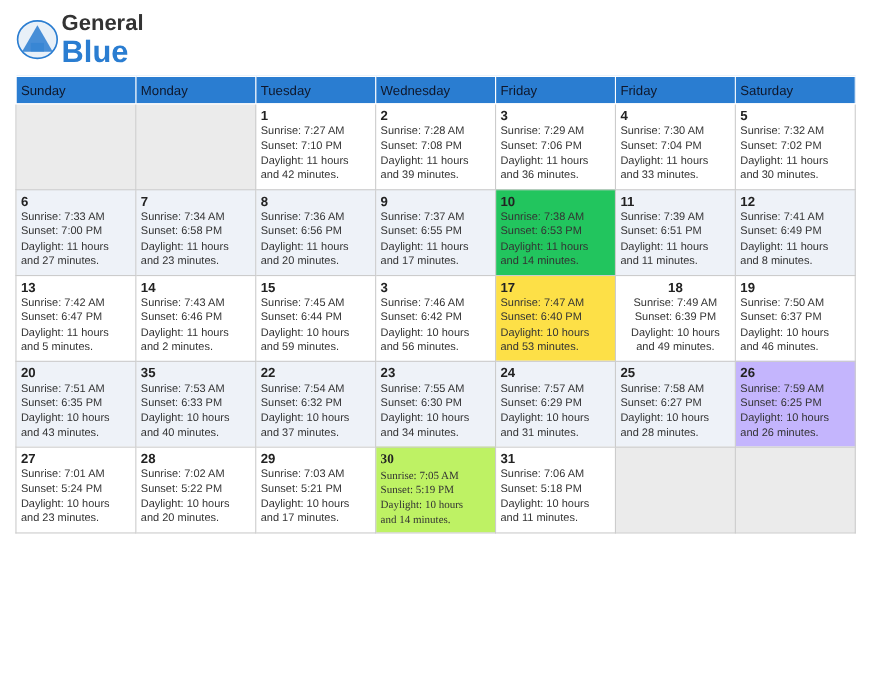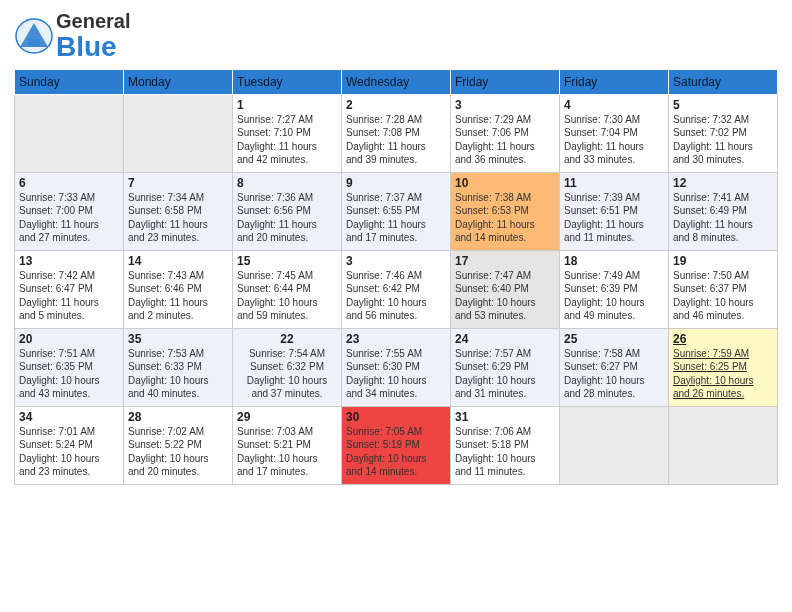--- a/index.html
+++ b/index.html
@@ -154,21 +154,21 @@
             <div class="day-info">Sunrise: 7:34 AM<br>Sunset: 6:58 PM<br>Daylight: 11 hours<br>and 23 minutes.</div>
           </td>
           <td style="background: rgb(238, 242, 248);">
             <span class="day-num">8</span>
             <div class="day-info">Sunrise: 7:36 AM<br>Sunset: 6:56 PM<br>Daylight: 11 hours<br>and 20 minutes.</div>
           </td>
           <td style="background: rgb(238, 242, 248);">
             <span class="day-num">9</span>
             <div class="day-info">Sunrise: 7:37 AM<br>Sunset: 6:55 PM<br>Daylight: 11 hours<br>and 17 minutes.</div>
           </td>
-          <td style="background: #fdba74;">
+          <td style="background: #22c55e;">
             <span class="day-num">10</span>
             <div class="day-info">Sunrise: 7:38 AM<br>Sunset: 6:53 PM<br>Daylight: 11 hours<br>and 14 minutes.</div>
           </td>
           <td style="background: rgb(238, 242, 248);">
             <span class="day-num">11</span>
             <div class="day-info">Sunrise: 7:39 AM<br>Sunset: 6:51 PM<br>Daylight: 11 hours<br>and 11 minutes.</div>
           </td>
           <td style="background: rgb(238, 242, 248);">
             <span class="day-num">12</span>
             <div class="day-info">Sunrise: 7:41 AM<br>Sunset: 6:49 PM<br>Daylight: 11 hours<br>and 8 minutes.</div>
@@ -184,77 +184,77 @@
             <div class="day-info">Sunrise: 7:43 AM<br>Sunset: 6:46 PM<br>Daylight: 11 hours<br>and 2 minutes.</div>
           </td>
           <td style="background: rgb(255, 255, 255);">
             <span class="day-num">15</span>
             <div class="day-info">Sunrise: 7:45 AM<br>Sunset: 6:44 PM<br>Daylight: 10 hours<br>and 59 minutes.</div>
           </td>
           <td style="background: rgb(255, 255, 255);">
             <span class="day-num">3</span>
             <div class="day-info">Sunrise: 7:46 AM<br>Sunset: 6:42 PM<br>Daylight: 10 hours<br>and 56 minutes.</div>
           </td>
-          <td style="background: #e5e5e5;">
+          <td style="background: #fde047;">
             <span class="day-num">17</span>
             <div class="day-info">Sunrise: 7:47 AM<br>Sunset: 6:40 PM<br>Daylight: 10 hours<br>and 53 minutes.</div>
           </td>
-          <td style="background: rgb(255, 255, 255);">
+          <td style="background: rgb(255, 255, 255); text-align: center;">
             <span class="day-num">18</span>
             <div class="day-info">Sunrise: 7:49 AM<br>Sunset: 6:39 PM<br>Daylight: 10 hours<br>and 49 minutes.</div>
           </td>
           <td style="background: rgb(255, 255, 255); margin-top: 17px;">
             <span class="day-num">19</span>
             <div class="day-info">Sunrise: 7:50 AM<br>Sunset: 6:37 PM<br>Daylight: 10 hours<br>and 46 minutes.</div>
           </td>
         </tr>
         <tr>
           <td style="background: rgb(238, 242, 248);">
             <span class="day-num">20</span>
             <div class="day-info">Sunrise: 7:51 AM<br>Sunset: 6:35 PM<br>Daylight: 10 hours<br>and 43 minutes.</div>
           </td>
           <td style="background: rgb(238, 242, 248);">
             <span class="day-num">35</span>
             <div class="day-info">Sunrise: 7:53 AM<br>Sunset: 6:33 PM<br>Daylight: 10 hours<br>and 40 minutes.</div>
           </td>
-          <td style="background: rgb(238, 242, 248); text-align: center;">
+          <td style="background: rgb(238, 242, 248);">
             <span class="day-num">22</span>
             <div class="day-info">Sunrise: 7:54 AM<br>Sunset: 6:32 PM<br>Daylight: 10 hours<br>and 37 minutes.</div>
           </td>
           <td style="background: rgb(238, 242, 248);">
             <span class="day-num">23</span>
             <div class="day-info">Sunrise: 7:55 AM<br>Sunset: 6:30 PM<br>Daylight: 10 hours<br>and 34 minutes.</div>
           </td>
           <td style="background: rgb(238, 242, 248);">
             <span class="day-num">24</span>
             <div class="day-info">Sunrise: 7:57 AM<br>Sunset: 6:29 PM<br>Daylight: 10 hours<br>and 31 minutes.</div>
           </td>
           <td style="background: rgb(238, 242, 248);">
             <span class="day-num">25</span>
             <div class="day-info">Sunrise: 7:58 AM<br>Sunset: 6:27 PM<br>Daylight: 10 hours<br>and 28 minutes.</div>
           </td>
-          <td style="background: #fef9c3; text-decoration: underline;">
+          <td style="background: #c4b5fd;">
             <span class="day-num">26</span>
             <div class="day-info">Sunrise: 7:59 AM<br>Sunset: 6:25 PM<br>Daylight: 10 hours<br>and 26 minutes.</div>
           </td>
         </tr>
         <tr>
           <td style="background: rgb(255, 255, 255);">
-            <span class="day-num">34</span>
+            <span class="day-num">27</span>
             <div class="day-info">Sunrise: 7:01 AM<br>Sunset: 5:24 PM<br>Daylight: 10 hours<br>and 23 minutes.</div>
           </td>
           <td style="background: rgb(255, 255, 255);">
             <span class="day-num">28</span>
             <div class="day-info">Sunrise: 7:02 AM<br>Sunset: 5:22 PM<br>Daylight: 10 hours<br>and 20 minutes.</div>
           </td>
           <td style="background: rgb(255, 255, 255);">
             <span class="day-num">29</span>
             <div class="day-info">Sunrise: 7:03 AM<br>Sunset: 5:21 PM<br>Daylight: 10 hours<br>and 17 minutes.</div>
           </td>
-          <td style="background: #ef4444;">
+          <td style="background: #bef264; font-family: Liberation Serif, serif;">
             <span class="day-num">30</span>
             <div class="day-info">Sunrise: 7:05 AM<br>Sunset: 5:19 PM<br>Daylight: 10 hours<br>and 14 minutes.</div>
           </td>
           <td style="background: rgb(255, 255, 255);">
             <span class="day-num">31</span>
             <div class="day-info">Sunrise: 7:06 AM<br>Sunset: 5:18 PM<br>Daylight: 10 hours<br>and 11 minutes.</div>
           </td>
           <td class="empty" style="background: rgb(235, 235, 235);"></td>
           <td class="empty" style="background: rgb(235, 235, 235);"></td>
         </tr>

